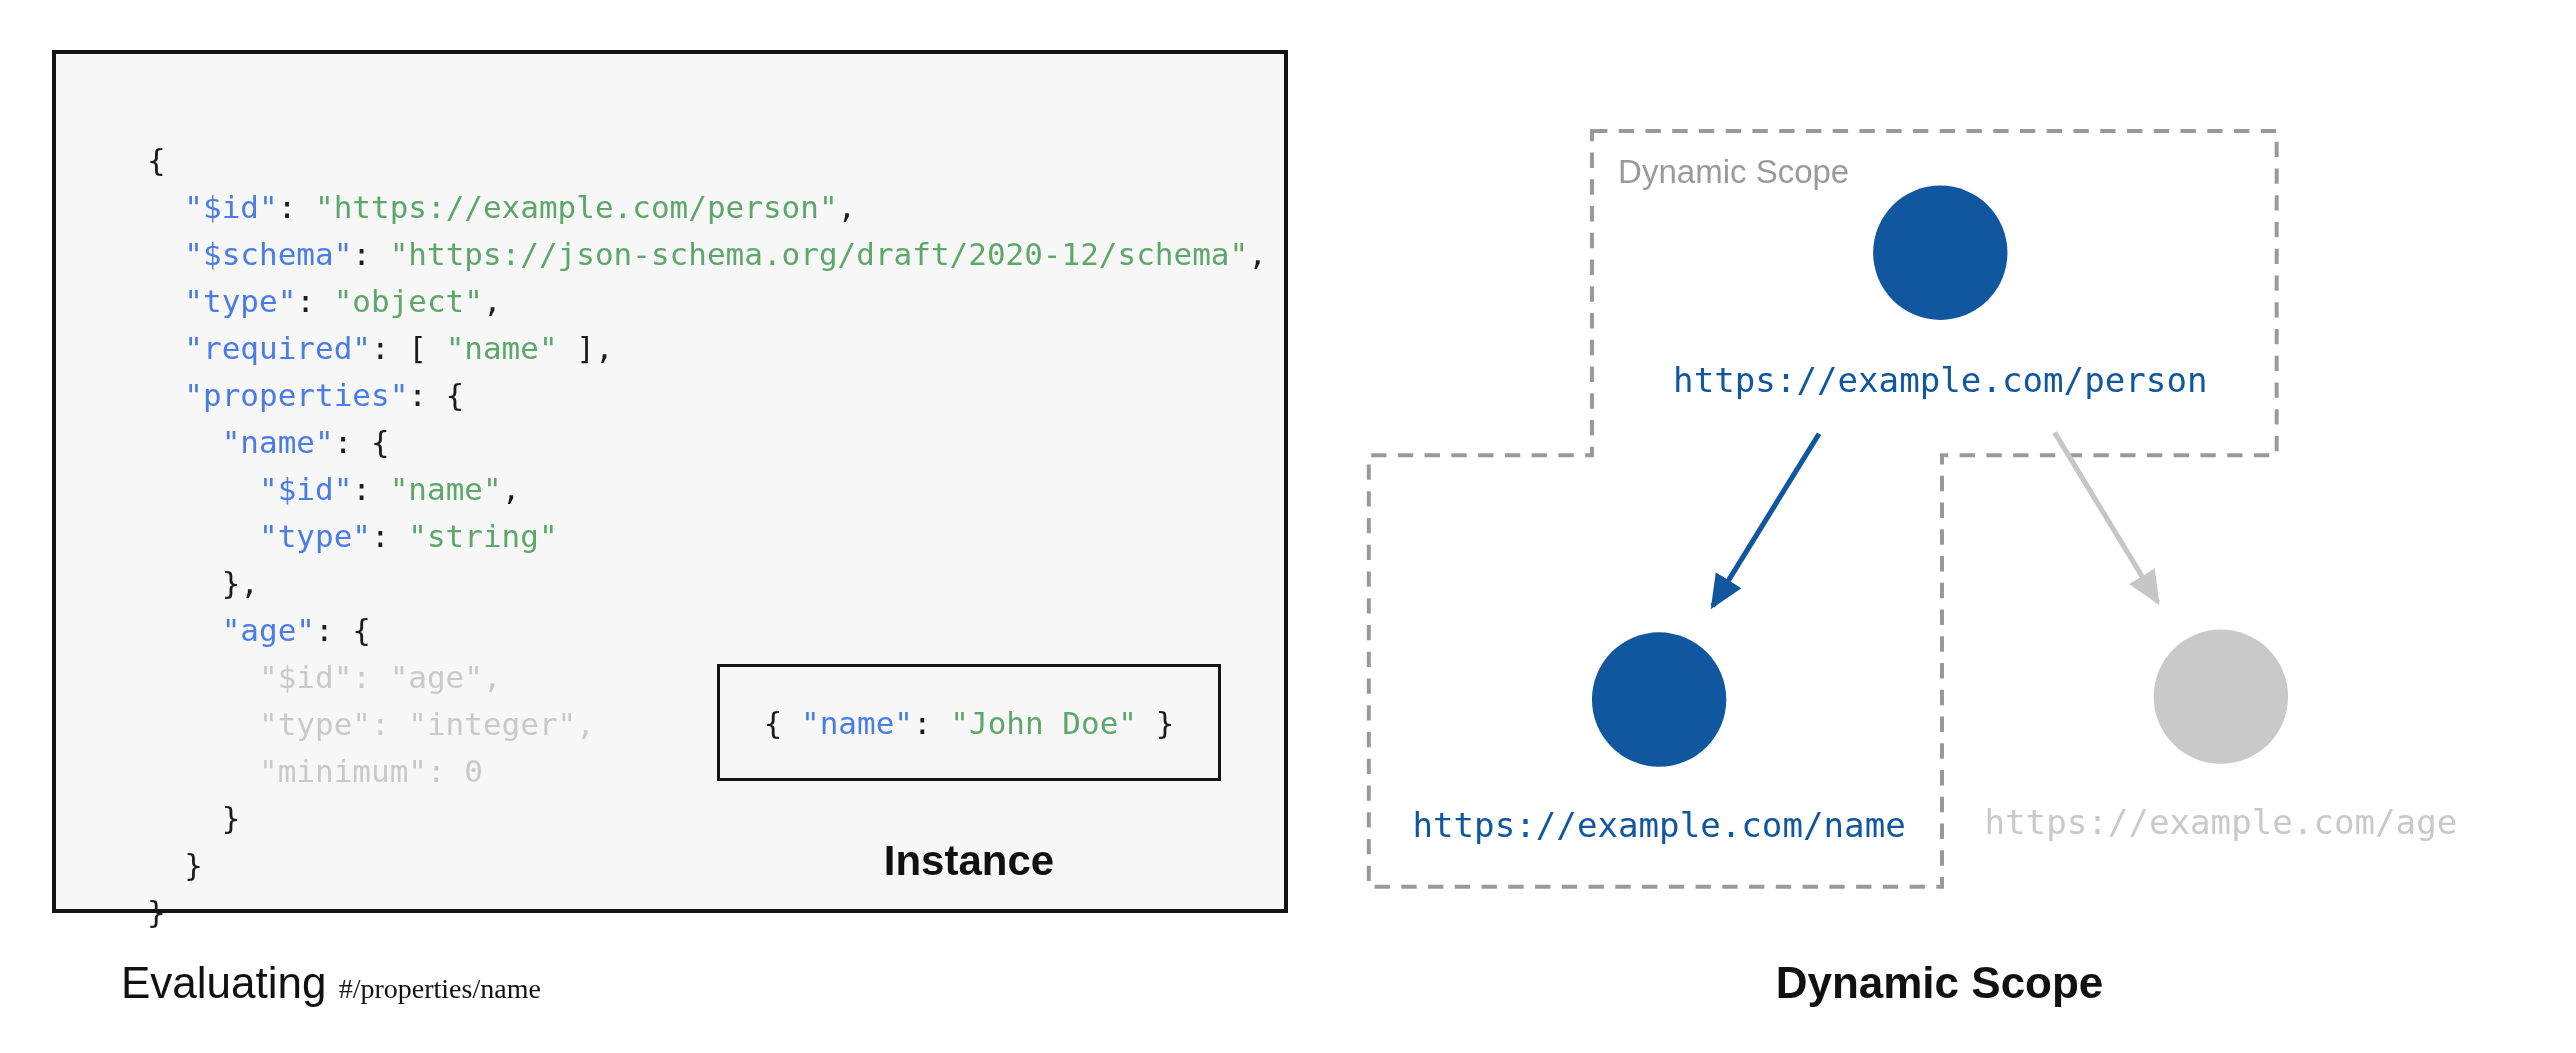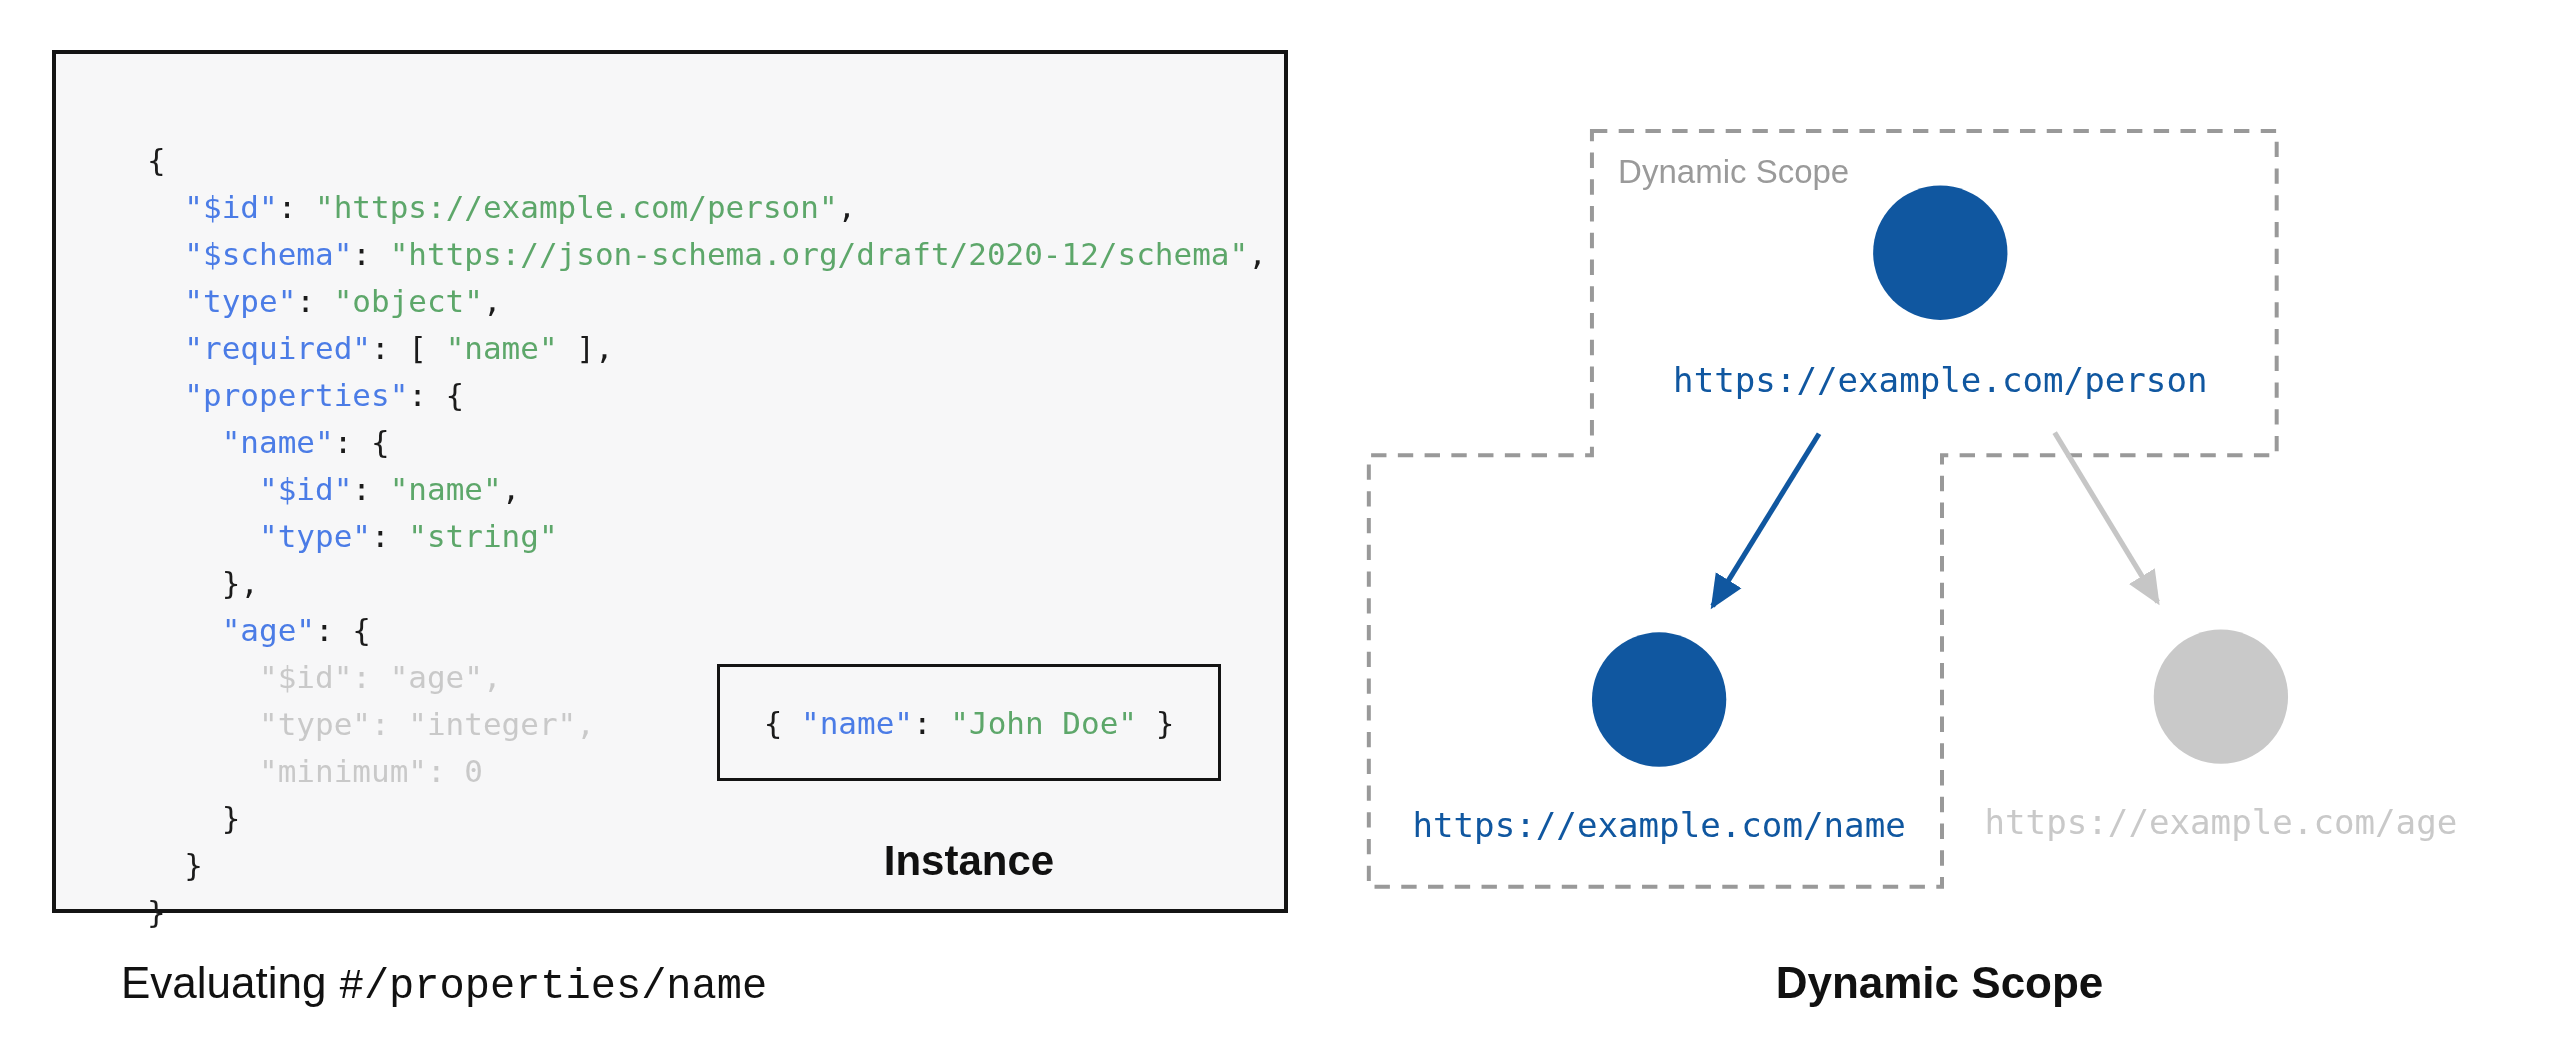--- a/index.html
+++ b/index.html
@@ -46,22 +46,22 @@
     text-align:center;
     font-weight:bold;font-size:42px;color:#111;margin-top:28px;
   }
   
   .caption-left{
     position:absolute;left:121px;top:958px;
     font-size:44px;color:#111;white-space:pre;
   }
   .caption-left .cap-bold{font-weight:normal;}
   .caption-left .cap-mono{
-    font-family:Liberation Mono, monospace;
-    font-weight:normal;font-size:42px;
+    font-family:Liberation Serif, serif;
+    font-weight:normal;font-size:28px;
   }
   .caption-right{
     position:absolute;left:1655px;top:958px;width:569px;
     text-align:center;
     font-weight:bold;font-size:44px;color:#111;
   }
   
   .diagram-svg{
     position:absolute;left:0;top:0;
     width:2576px;height:1053px;

